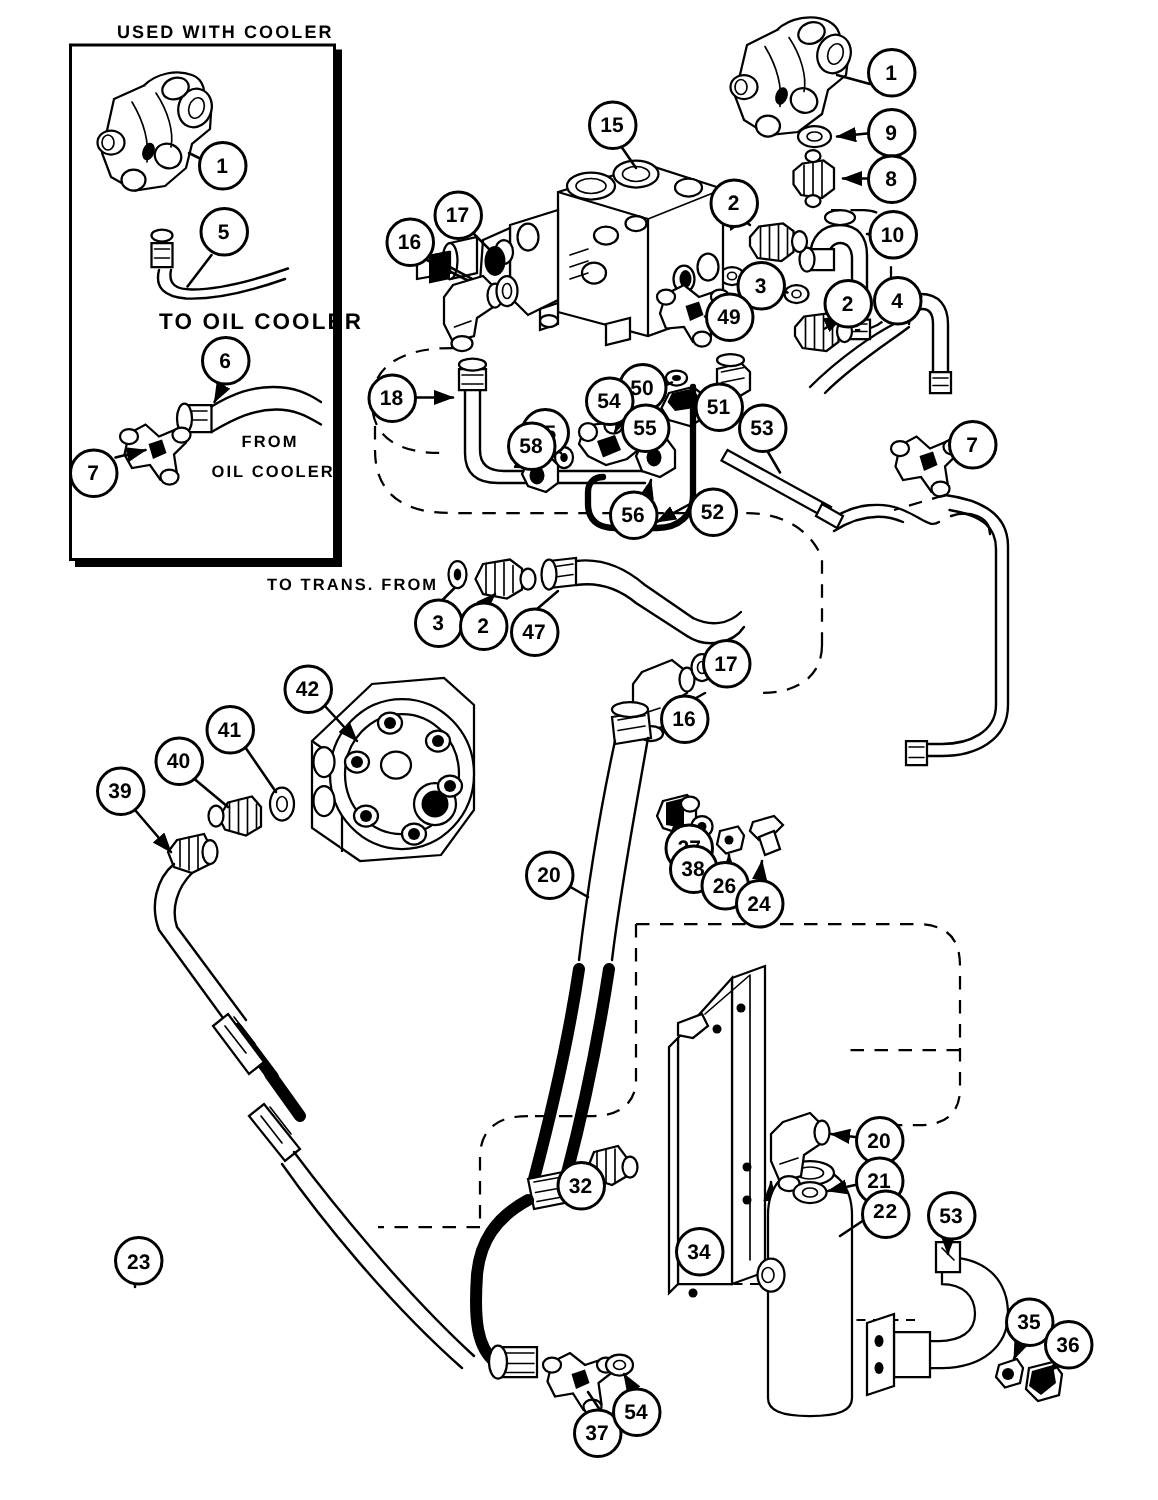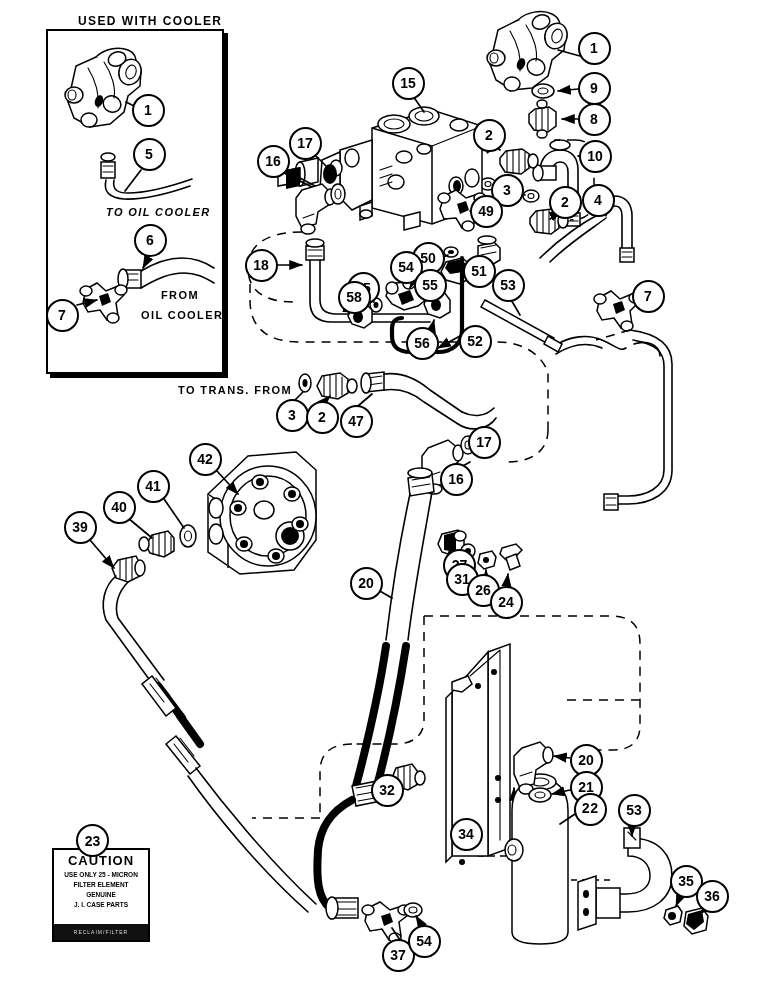--- a/index.html
+++ b/index.html
@@ -521,34 +521,25 @@
       <path class="blk" d="M381,916 L390,913 L393,922 L384,926 Z"></path>
       <path class="ldr" d="M400,940 L392,928"></path>
       <ellipse class="wht" cx="413" cy="910" rx="9" ry="7"></ellipse>
       <ellipse class="whtt" cx="413" cy="910" rx="4" ry="3"></ellipse>
       <path class="ldr" d="M422,926 L416,916" marker-end="url(#arw)"></path>
     </g>
 
     <path class="ldr" d="M90,858 L90,852"></path>
   </svg>
 
-  <div class="txt" style="left:106px;top:206px;font-size:11px;font-style:italic;">TO OIL COOLER</div>
+  <div class="txt" style="left:106px;top:206px;font-size:15px;">TO OIL COOLER</div>
   <div class="txt" style="left:161px;top:289px;font-size:11px;">FROM</div>
   <div class="txt" style="left:141px;top:309px;font-size:11px;">OIL COOLER</div>
   <div class="txt" style="left:178px;top:384px;font-size:11px;">TO TRANS. FROM</div>
 
-  <div class="caution-box" style="left:52px;top:848px;width:94px;height:90px;">
-    <div class="caution-title" style="font-size:13px;margin-top:3px;">CAUTION</div>
-    <div class="caution-line" style="font-size:6.5px;margin-top:3px;">USE ONLY 25 - MICRON</div>
-    <div class="caution-line" style="font-size:6.5px;margin-top:3px;">FILTER ELEMENT</div>
-    <div class="caution-line" style="font-size:6.5px;margin-top:3px;">GENUINE</div>
-    <div class="caution-line" style="font-size:6.5px;margin-top:3px;">J. I. CASE PARTS</div>
-    <div class="caution-bar" style="font-size:5px;position:absolute;left:0;right:0;bottom:0;height:16px;
-                line-height:16px;letter-spacing:1px;">RECLAIM/FILTER</div>
-  </div>
 
   <div id="callouts">
       <div class="callout c-md" style="left: 131.5px; top: 93.5px;">1</div>
       <div class="callout c-md" style="left: 132.5px; top: 137.5px;">5</div>
       <div class="callout c-md" style="left: 133.5px; top: 223.5px;">6</div>
       <div class="callout c-md" style="left: 45.5px; top: 298.5px;">7</div>
       <div class="callout c-md" style="left: 577.5px; top: 31.5px;">1</div>
       <div class="callout c-md" style="left: 577.5px; top: 71.5px;">9</div>
       <div class="callout c-md" style="left: 577.5px; top: 102.5px;">8</div>
       <div class="callout c-md" style="left: 391.5px; top: 66.5px;">15</div>
@@ -574,21 +565,21 @@
       <div class="callout c-md" style="left: 275.5px; top: 398.5px;">3</div>
       <div class="callout c-md" style="left: 305.5px; top: 400.5px;">2</div>
       <div class="callout c-md" style="left: 339.5px; top: 404.5px;">47</div>
       <div class="callout c-md" style="left: 188.5px; top: 442.5px;">42</div>
       <div class="callout c-md" style="left: 136.5px; top: 469.5px;">41</div>
       <div class="callout c-md" style="left: 102.5px; top: 490.5px;">40</div>
       <div class="callout c-md" style="left: 63.5px; top: 510.5px;">39</div>
       <div class="callout c-md" style="left: 467.5px; top: 425.5px;">17</div>
       <div class="callout c-md" style="left: 439.5px; top: 462.5px;">16</div>
       <div class="callout c-md" style="left: 443px; top: 548.5px;">27</div>
-      <div class="callout c-md" style="left: 445.5px; top: 562.5px;">31</div>
+      <div class="callout c-md" style="left: 445.5px; top: 562.5px;">38</div>
       <div class="callout c-md" style="left: 466.5px; top: 573.5px;">26</div>
       <div class="callout c-md" style="left: 489.5px; top: 585.5px;">24</div>
       <div class="callout c-md" style="left: 349.5px; top: 566.5px;">20</div>
       <div class="callout c-md" style="left: 370.5px; top: 773.5px;">32</div>
       <div class="callout c-md" style="left: 449.5px; top: 817.5px;">34</div>
       <div class="callout c-md" style="left: 569.5px; top: 743.5px; text-align: center;">20</div>
       <div class="callout c-md" style="left: 569.5px; top: 770.5px;">21</div>
       <div class="callout c-md" style="left: 573.5px; top: 792.5px; font-family: Liberation Mono, monospace;">22</div>
       <div class="callout c-md" style="left: 617.5px; top: 793.5px;">53</div>
       <div class="callout c-md" style="left: 669.5px; top: 864.5px;">35</div>

